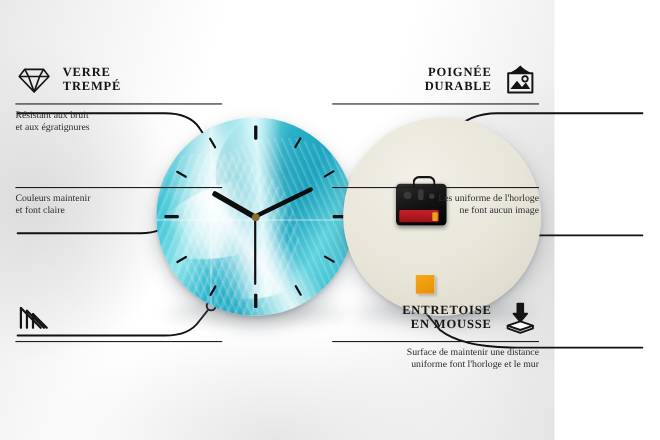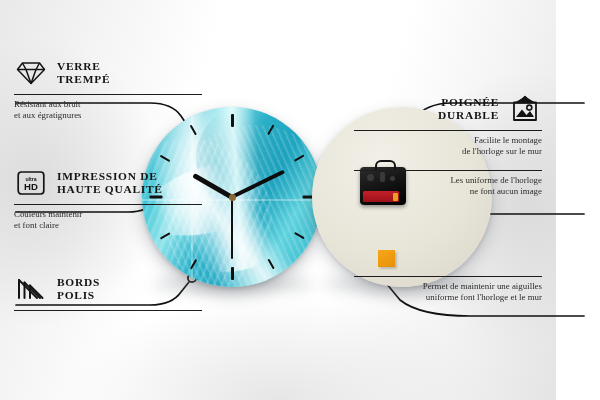--- a/index.html
+++ b/index.html
@@ -2,39 +2,38 @@
 <html><head>
 <meta charset="utf-8">
 <style>
   html,body{margin:0;padding:0;}
   body{
     width:600px;height:400px;overflow:hidden;
     font-family:"Liberation Serif", serif;
     background:#ffffff;
   }
   #stage{
-    position:relative;width:544px;height:400px;
+    position:relative;width:504px;height:400px;
     background:
       radial-gradient(ellipse 180px 200px at 6% 46%, #dcdcdc 0%, rgba(220,220,220,0) 72%),
       radial-gradient(ellipse 170px 190px at 95% 52%, #dbdbdb 0%, rgba(219,219,219,0) 72%),
       radial-gradient(ellipse 300px 150px at 50% 100%, #e6e6e6 0%, rgba(230,230,230,0) 70%),
       linear-gradient(105deg,#e9e9e9 0%,#f4f4f4 16%,#ffffff 34%,#ffffff 62%,#f2f2f2 82%,#e4e4e4 100%);
-    padding-left: 12px;
   }
 
   
   #wires{position:absolute;inset:0;width:600px;height:400px;}
 
   
   .feat{position:absolute;width:188px;}
   .feat.left{left:14px;text-align:left;}
   .feat.right{right:14px;text-align:right;}
 
   .fhead{display:flex;align-items:center;gap:9px;}
-  .feat.right .fhead{flex-direction:row-reverse;margin-top:36px;}
+  .feat.right .fhead{flex-direction:row-reverse;}
 
   .ficon{
     width:34px;height:34px;flex:0 0 34px;
     display:flex;align-items:center;justify-content:center;color:#1a1a1a;
   }
   .ftitle{
     font-family:"Liberation Serif", serif;
     font-weight:700;font-size:11.4px;letter-spacing:.75px;
     line-height:13.4px;color:#141414;text-transform:uppercase;
   }
@@ -208,55 +207,40 @@
     </div>
     <div class="frule"></div>
     <div class="fdesc">
       <span>Résistant aux bruit</span><br>
       <span>et aux égratignures</span>
     </div>
   </div>
 
   <div class="feat left f2">
     <div class="fhead">
-      <span class="ficon">
-        <svg width="28" height="26" viewBox="0 0 28 26">
-          <rect x="1.2" y="2" width="25.6" height="22" rx="3.2" fill="none" stroke="#141414" stroke-width="1.7"></rect>
-          <text x="14" y="11" font-family="Liberation Sans, sans-serif" font-size="5.2" font-weight="700" text-anchor="middle" fill="#141414">ultra</text>
-          <text x="14" y="20.4" font-family="Liberation Sans, sans-serif" font-size="9.6" font-weight="700" text-anchor="middle" fill="#141414">HD</text>
-        </svg>
-      </span>
-      <span class="ftitle">
-        <span>IMPRESSION DE</span><br>
-        <span>HAUTE QUALITÉ</span>
-      </span>
     </div>
     <div class="frule"></div>
     <div class="fdesc">
       <span>Couleurs maintenir</span><br>
       <span>et font claire</span>
     </div>
   </div>
 
   <div class="feat left f3">
     <div class="fhead">
       <span class="ficon">
         <svg width="30" height="26" viewBox="0 0 30 26" stroke="#141414" stroke-width="2" stroke-linecap="round" fill="none">
           <path d="M3 4 L3 22"></path>
             <path d="M8.5 6.5 L8.5 22"></path>
             <path d="M14 9.5 L14 22"></path>
           <path d="M3 4 L21 22"></path>
             <path d="M8.5 6.5 L24 22"></path>
             <path d="M14 9.5 L26.5 22"></path>
         </svg>
       </span>
-      <span class="ftitle">
-        <span>BORDS</span><br>
-        <span>POLIS</span>
-      </span>
     </div>
     <div class="frule"></div>
   </div>
 
   <div class="feat right f4">
     <div class="fhead">
       <span class="ficon">
         <svg width="30" height="28" viewBox="0 0 30 28" fill="none" stroke="#141414" stroke-width="1.6" stroke-linejoin="round">
           <path d="M15 1.5 L9.5 7 H20.5 Z" fill="#141414"></path>
           <path d="M15 2.5 L6.5 7.5 M15 2.5 L23.5 7.5"></path>
@@ -264,35 +248,44 @@
           <path d="M6 22 L12 14.5 L16.5 20 L20 16 L24 22 Z" fill="#141414" stroke="none"></path>
           <circle cx="19.3" cy="12.6" r="2.5"></circle>
         </svg>
       </span>
       <span class="ftitle">
         <span>POIGNÉE</span><br>
         <span>DURABLE</span>
       </span>
     </div>
     <div class="frule"></div>
-    <div class="fdesc">
-      <span>Facilite le montage</span><br>
-      <span>de l'horloge sur le mur</span>
-    </div>
   </div>
 
   <div class="feat right f5">
     <div class="frule"></div>
     <div class="fdesc">
       <span>Les uniforme de l'horloge</span><br>
       <span>ne font aucun image</span>
     </div>
   </div>
 
   <div class="feat right f6">
-    <div class="frule"></div>
-    <div class="fdesc">
-      <span>Permet de maintenir une aiguilles</span><br>
+    <div class="fhead">
+      <span class="ficon">
+        <svg width="30" height="30" viewBox="0 0 30 30" fill="none" stroke="#141414" stroke-width="1.7" stroke-linejoin="round">
+          <path d="M12.4 2 h5.2 v9.2 h3.6 L15 18.5 L8.8 11.2 h3.6 Z" fill="#141414"></path>
+          <path d="M15 18.2 L3.5 22 L15 26 L26.5 22 Z" fill="#ffffff"></path>
+          <path d="M3.5 22 v2.6 L15 28.6 L26.5 24.6 V22"></path>
+        </svg>
+      </span>
+      <span class="ftitle">
+        <span>ENTRETOISE</span><br>
+        <span>EN MOUSSE</span>
+      </span>
+    </div>
+    <div class="frule"></div>
+    <div class="fdesc">
+      <span>Surface de maintenir une distance</span><br>
       <span>uniforme font l'horloge et le mur</span>
     </div>
   </div>
 
 </div>
 
 </body></html>

